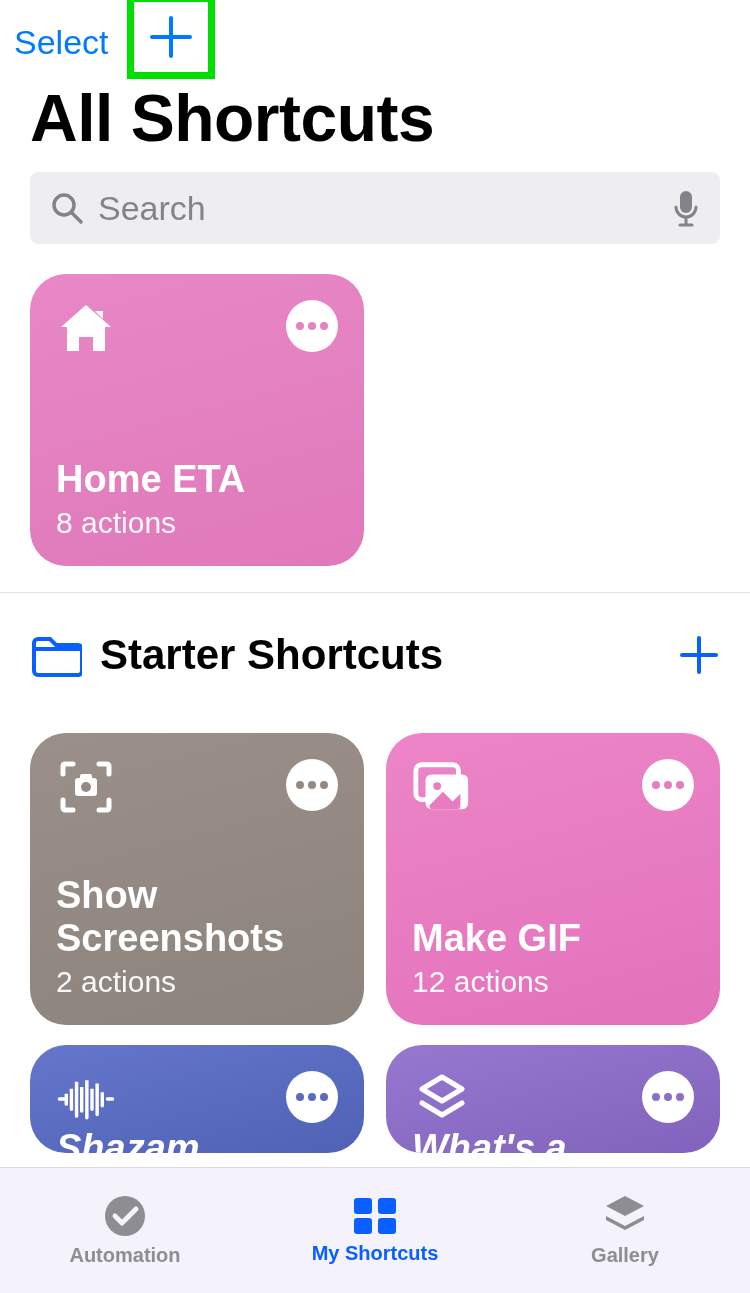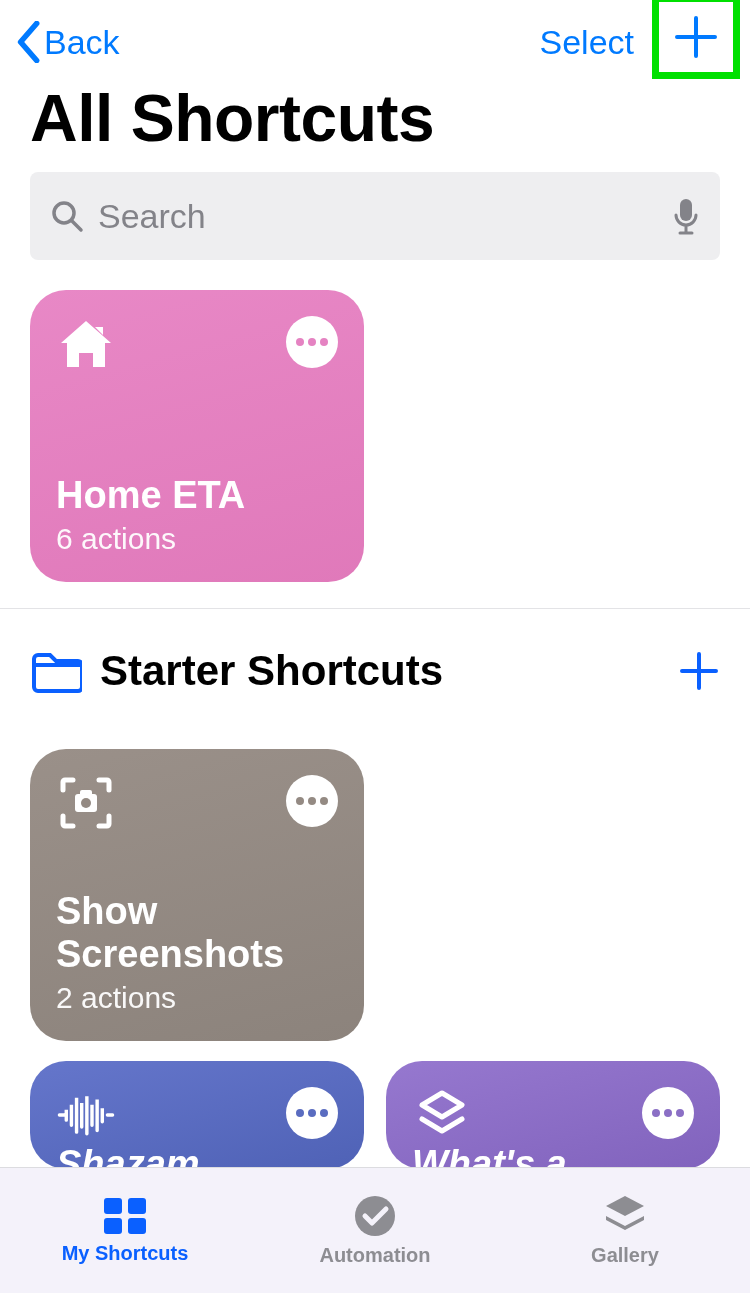--- a/index.html
+++ b/index.html
@@ -54,21 +54,21 @@
     font-size: 66px;
     font-weight: 800;
     letter-spacing: -0.5px;
     padding: 10px 30px 16px 30px;
     color: #000;
   }
 
   
   .search {
     margin: 0 30px;
-    height: 88px;
+    height: 72px;
     background: #eeeef0;
     border-radius: 8px;
     display: flex;
     align-items: center;
     padding: 0 20px;
     gap: 14px;
   }
   .search-placeholder {
     flex: 1;
     color: #838389;
@@ -169,26 +169,20 @@
 
   
   .cards.partial .card { height: 108px; overflow:hidden; }
   .cards.partial { padding-top: 0; padding-bottom: 0; font-style: italic; }
 
 </style>
 </head>
 <body>
 
 <div class="nav">
-  <div class="back">
-    <svg width="28" height="42" viewBox="0 0 20 34">
-        <path d="M17 2 L4 17 L17 32" stroke="#007aff" stroke-width="4.5" fill="none" stroke-linecap="round" stroke-linejoin="round"></path>
-      </svg>
-    <span>Back</span>
-  </div>
   <div class="nav-right">
     <span class="select-btn">Select</span>
     <div class="plus-wrap">
       <svg width="46" height="46" viewBox="0 0 46 46">
           <path d="M23 4 V42 M4 23 H42" stroke="#007aff" stroke-width="4" stroke-linecap="round"></path>
         </svg>
     </div>
   </div>
 </div>
 
@@ -215,21 +209,21 @@
           </svg>
       </div>
       <div class="card-more" style="color:#e583c2;">
         <span></span>
           <span></span>
           <span></span>
       </div>
     </div>
     <div class="card-body">
       <div class="card-title">Home ETA</div>
-      <div class="card-sub">6 actions</div>
+      <div class="card-sub">8 actions</div>
     </div>
   </div>
 </div>
 
 <div class="section-divider"></div>
 
 <div class="section-header">
   <svg width="52" height="44" viewBox="0 0 52 44">
       <path d="M4 10 a4 4 0 0 1 4-4 h12 l6 6 h22 a4 4 0 0 1 4 4 v22 a4 4 0 0 1 -4 4 H8 a4 4 0 0 1 -4 -4 Z" fill="none" stroke="#0a60ff" stroke-width="4"></path>
       <path d="M4 16 H52" stroke="#0a60ff" stroke-width="4"></path>
@@ -256,20 +250,41 @@
           <span></span>
           <span></span>
       </div>
     </div>
     <div class="card-body">
       <div class="card-title">Show Screenshots</div>
       <div class="card-sub">2 actions</div>
     </div>
   </div>
 
+  <div class="card" style="background:linear-gradient(165deg,#ed85c8,#e272ba);">
+    <div class="card-top">
+      <div class="icon-slot">
+        <svg width="62" height="54" viewBox="0 0 62 54">
+          <rect x="4" y="4" width="44" height="36" rx="6" fill="none" stroke="#fff" stroke-width="5"></rect>
+          <rect x="14" y="14" width="44" height="36" rx="6" fill="#fff"></rect>
+          <circle cx="26" cy="26" r="4" fill="#e77cc1"></circle>
+          <path d="M18 46 L32 32 L42 42 L50 34 V46 a4 4 0 0 1 -4 4 H22 a4 4 0 0 1 -4-4 Z" fill="#e77cc1"></path>
+        </svg>
+      </div>
+      <div class="card-more" style="color:#e77cc1;">
+        <span></span>
+          <span></span>
+          <span></span>
+      </div>
+    </div>
+    <div class="card-body">
+      <div class="card-title">Make GIF</div>
+      <div class="card-sub">12 actions</div>
+    </div>
+  </div>
 </div>
 
 <div class="cards partial">
   <div class="card" style="background:linear-gradient(165deg,#6576cb,#4f62b6);">
     <div class="card-top">
       <div class="icon-slot">
         <svg width="70" height="50" viewBox="0 0 70 50">
           <path d="M4 25 h6 M12 25 v-6 v12 M18 25 v-12 v24 M24 25 v-20 v40 M30 25 v-14 v28 M36 25 v-22 v44 M42 25 v-12 v24 M48 25 v-18 v36 M54 25 v-8 v16 M60 25 h6" stroke="#fff" stroke-width="4" stroke-linecap="round"></path>
         </svg>
       </div>
@@ -298,36 +313,36 @@
           <span></span>
       </div>
     </div>
     <div class="card-body">
       <div class="card-title">What's a</div>
     </div>
   </div>
 </div>
 
 <div class="tabbar">
+  <div class="tab">
+    <svg width="44" height="44" viewBox="0 0 44 44">
+        <circle cx="22" cy="22" r="20" fill="#8d8d92"></circle>
+        <path d="M12 22 L19 29 L33 15" stroke="#f4f2fa" stroke-width="5" fill="none" stroke-linecap="round" stroke-linejoin="round"></path>
+      </svg>
+    <span>Automation</span>
+  </div>
   <div class="tab active">
     <svg width="46" height="40" viewBox="0 0 46 40">
         <rect x="2" y="2" width="18" height="16" rx="3" fill="#0a60ff"></rect>
         <rect x="26" y="2" width="18" height="16" rx="3" fill="#0a60ff"></rect>
         <rect x="2" y="22" width="18" height="16" rx="3" fill="#0a60ff"></rect>
         <rect x="26" y="22" width="18" height="16" rx="3" fill="#0a60ff"></rect>
       </svg>
     <span>My Shortcuts</span>
   </div>
   <div class="tab">
-    <svg width="44" height="44" viewBox="0 0 44 44">
-        <circle cx="22" cy="22" r="20" fill="#8d8d92"></circle>
-        <path d="M12 22 L19 29 L33 15" stroke="#f4f2fa" stroke-width="5" fill="none" stroke-linecap="round" stroke-linejoin="round"></path>
-      </svg>
-    <span>Automation</span>
-  </div>
-  <div class="tab">
     <svg width="46" height="44" viewBox="0 0 46 44">
         <path d="M23 2 L42 12 L23 22 L4 12 Z" fill="#8d8d92"></path>
         <path d="M4 22 L23 32 L42 22 L42 26 L23 36 L4 26 Z" fill="#8d8d92"></path>
       </svg>
     <span>Gallery</span>
   </div>
 </div>
 
 </body></html>

